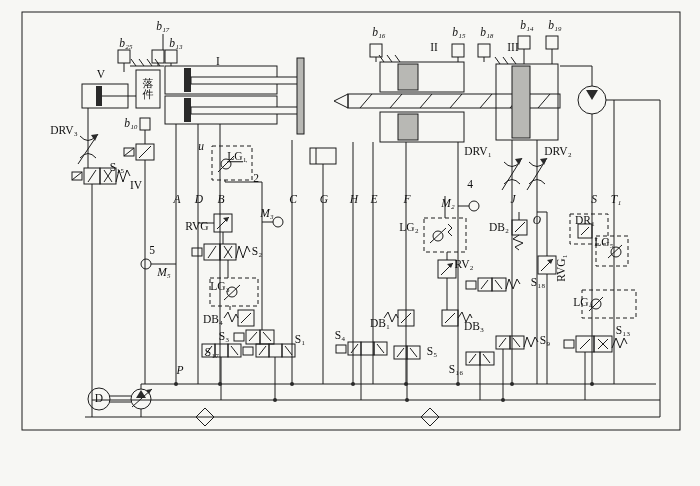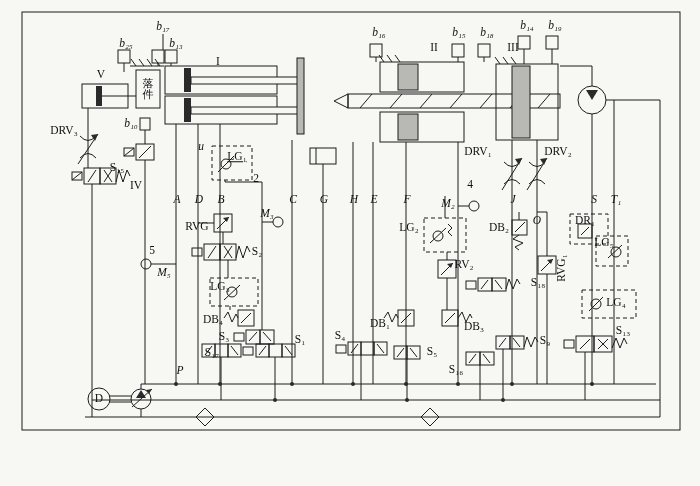--- a/index.html
+++ b/index.html
@@ -448,20 +448,20 @@
       <span class="lbl" style="left: 474px; top: 327px;">DB₃</span>
       <span class="lbl" style="left: 340px; top: 336px;">S₄</span>
       <span class="lbl" style="left: 432px; top: 352px;">S₅</span>
       <span class="lbl" style="left: 456px; top: 370px;">S₁₆</span>
       <span class="lbl" style="left: 545px; top: 341px;">S₉</span>
       <span class="lbl" style="left: 478px; top: 152px;">DRV₁</span>
       <span class="lbl" style="left: 558px; top: 152px;">DRV₂</span>
       <span class="lbl" style="left: 585px; top: 221px;">DR₁</span>
       <span class="lbl" style="left: 604px; top: 243px;">LG₅</span>
       <span class="lbl rot" style="left: 562px; top: 268px;">RVG₁</span>
-      <span class="lbl" style="left: 616px; top: 303px;">LG₄</span>
+      <span class="lbl" style="left: 583px; top: 303px;">LG₄</span>
       <span class="lbl" style="left: 623px; top: 331px;">S₁₃</span>
       <span class="lbl i" style="left: 180px; top: 371px;">P</span>
       <span class="lbl" style="left: 99px; top: 399px;">D</span>
     </div>
 
 
 </div>
 
 </body></html>

